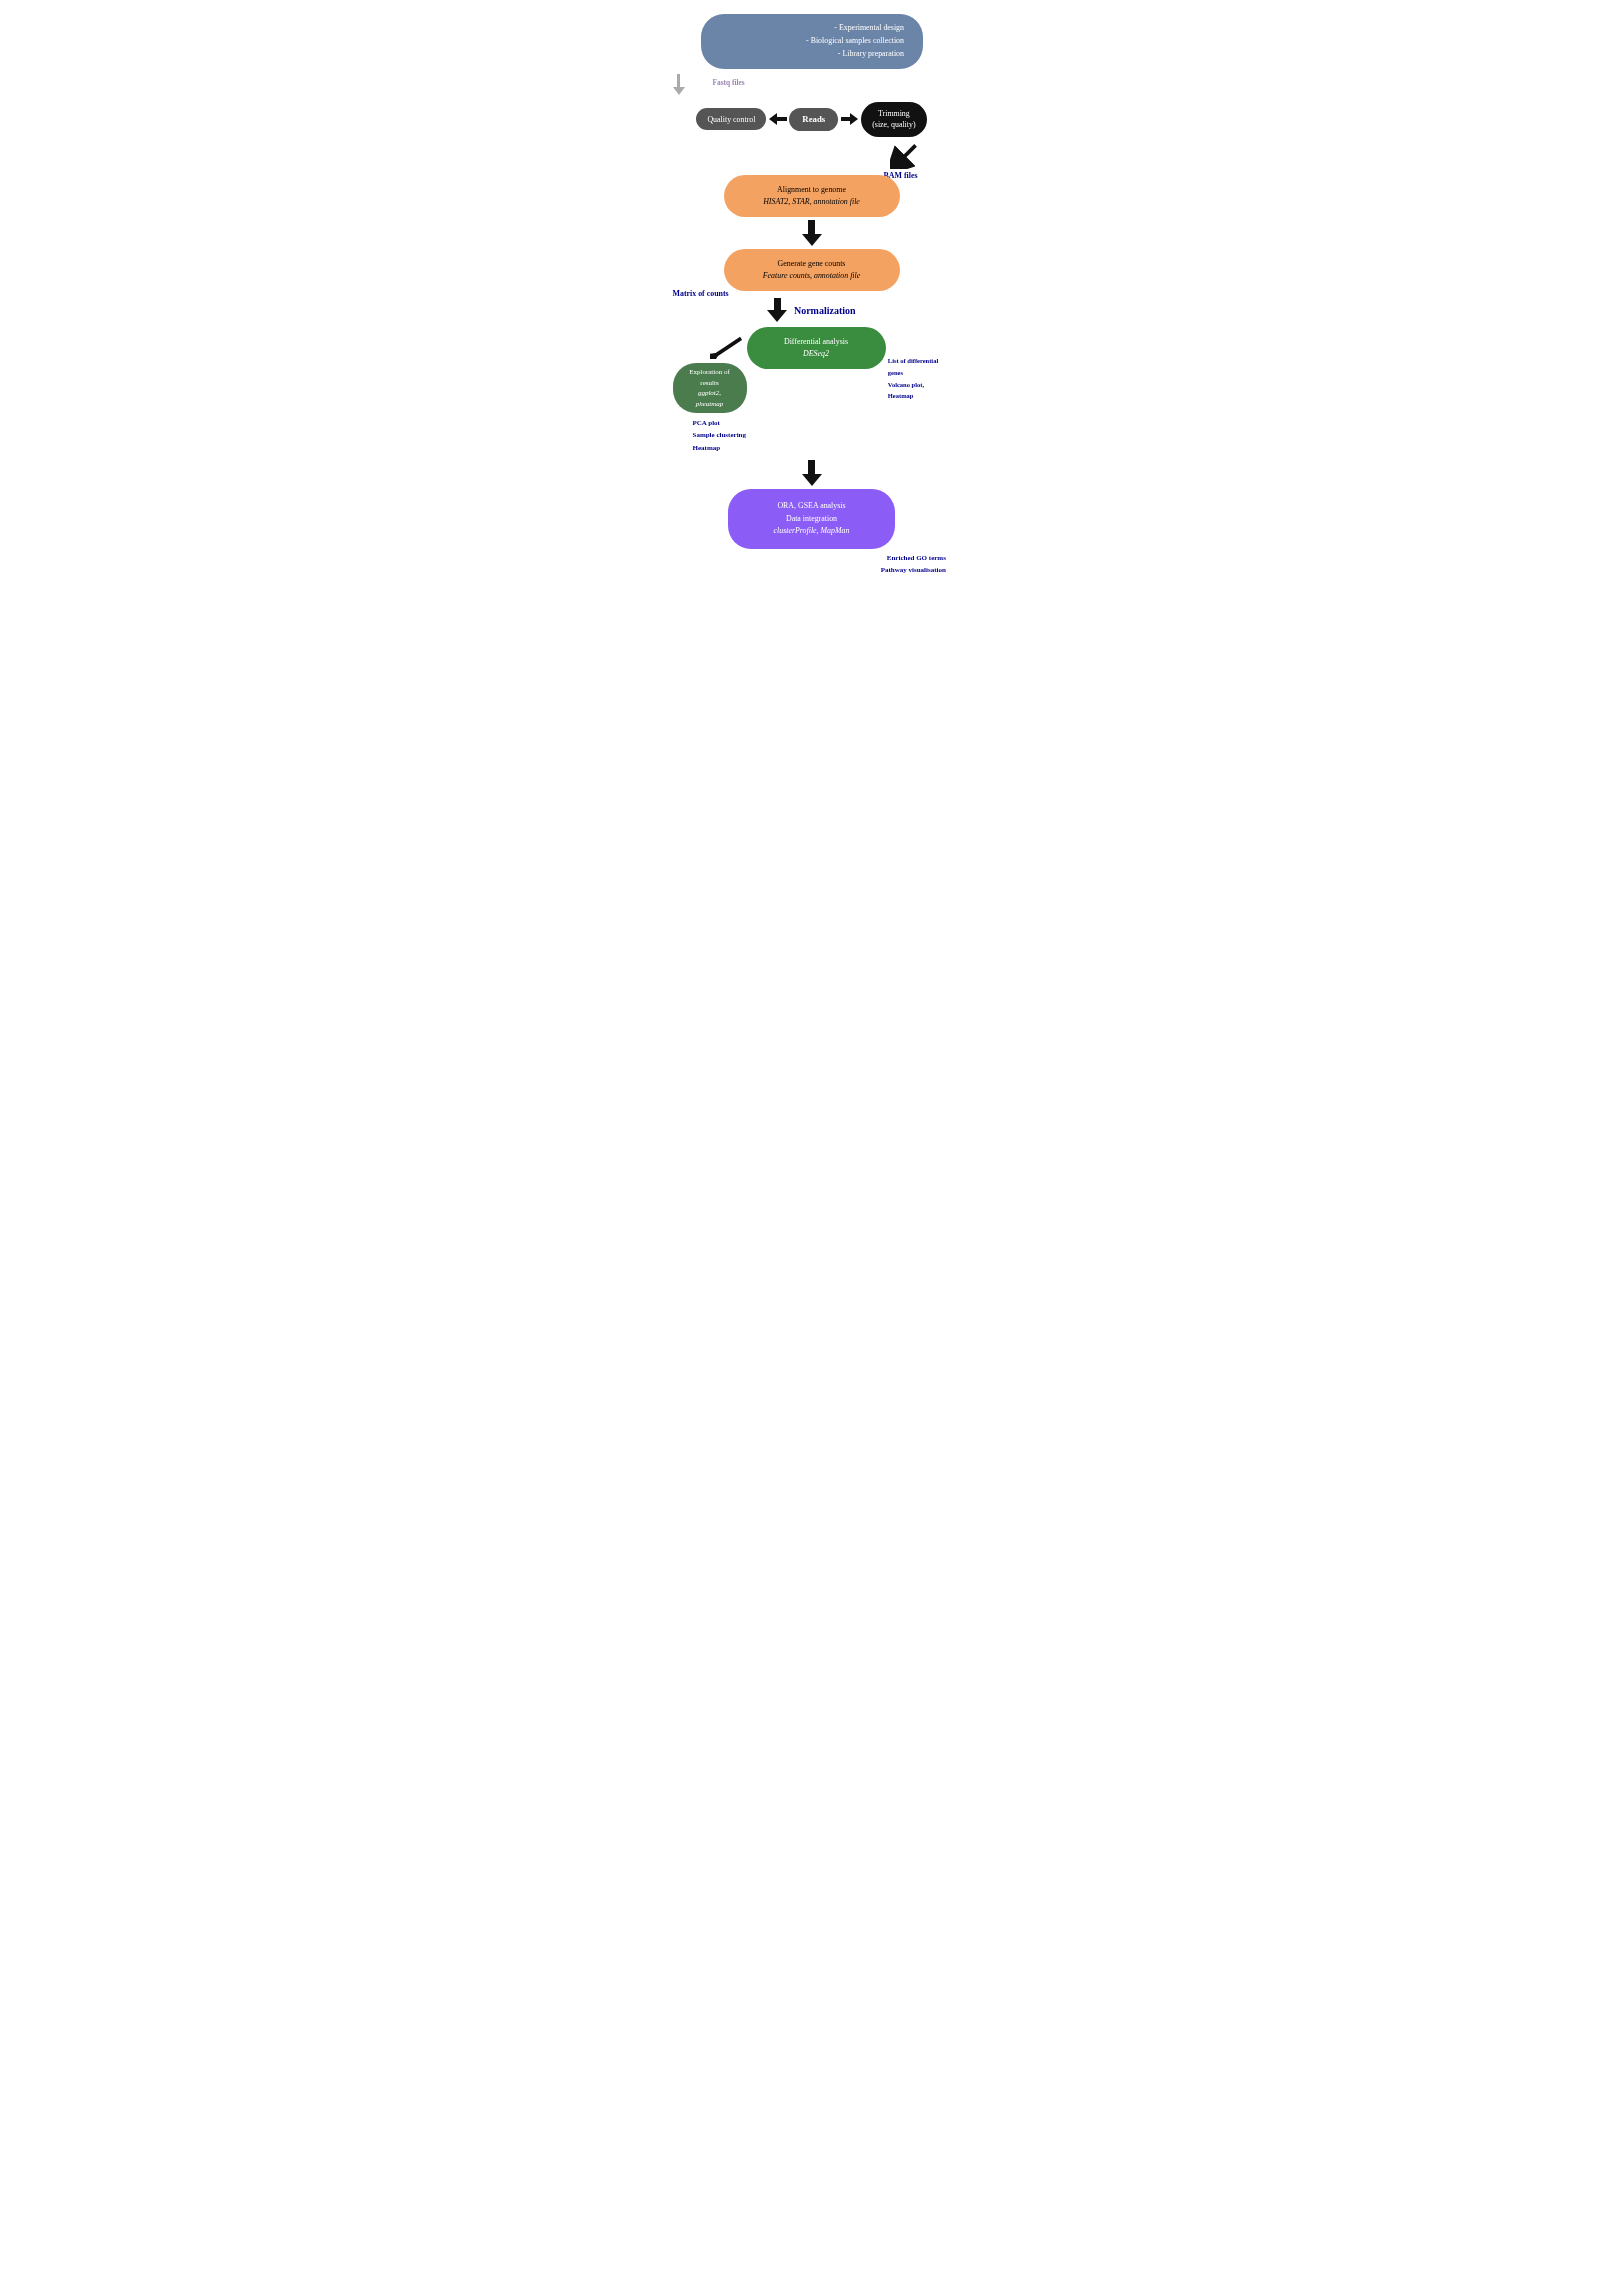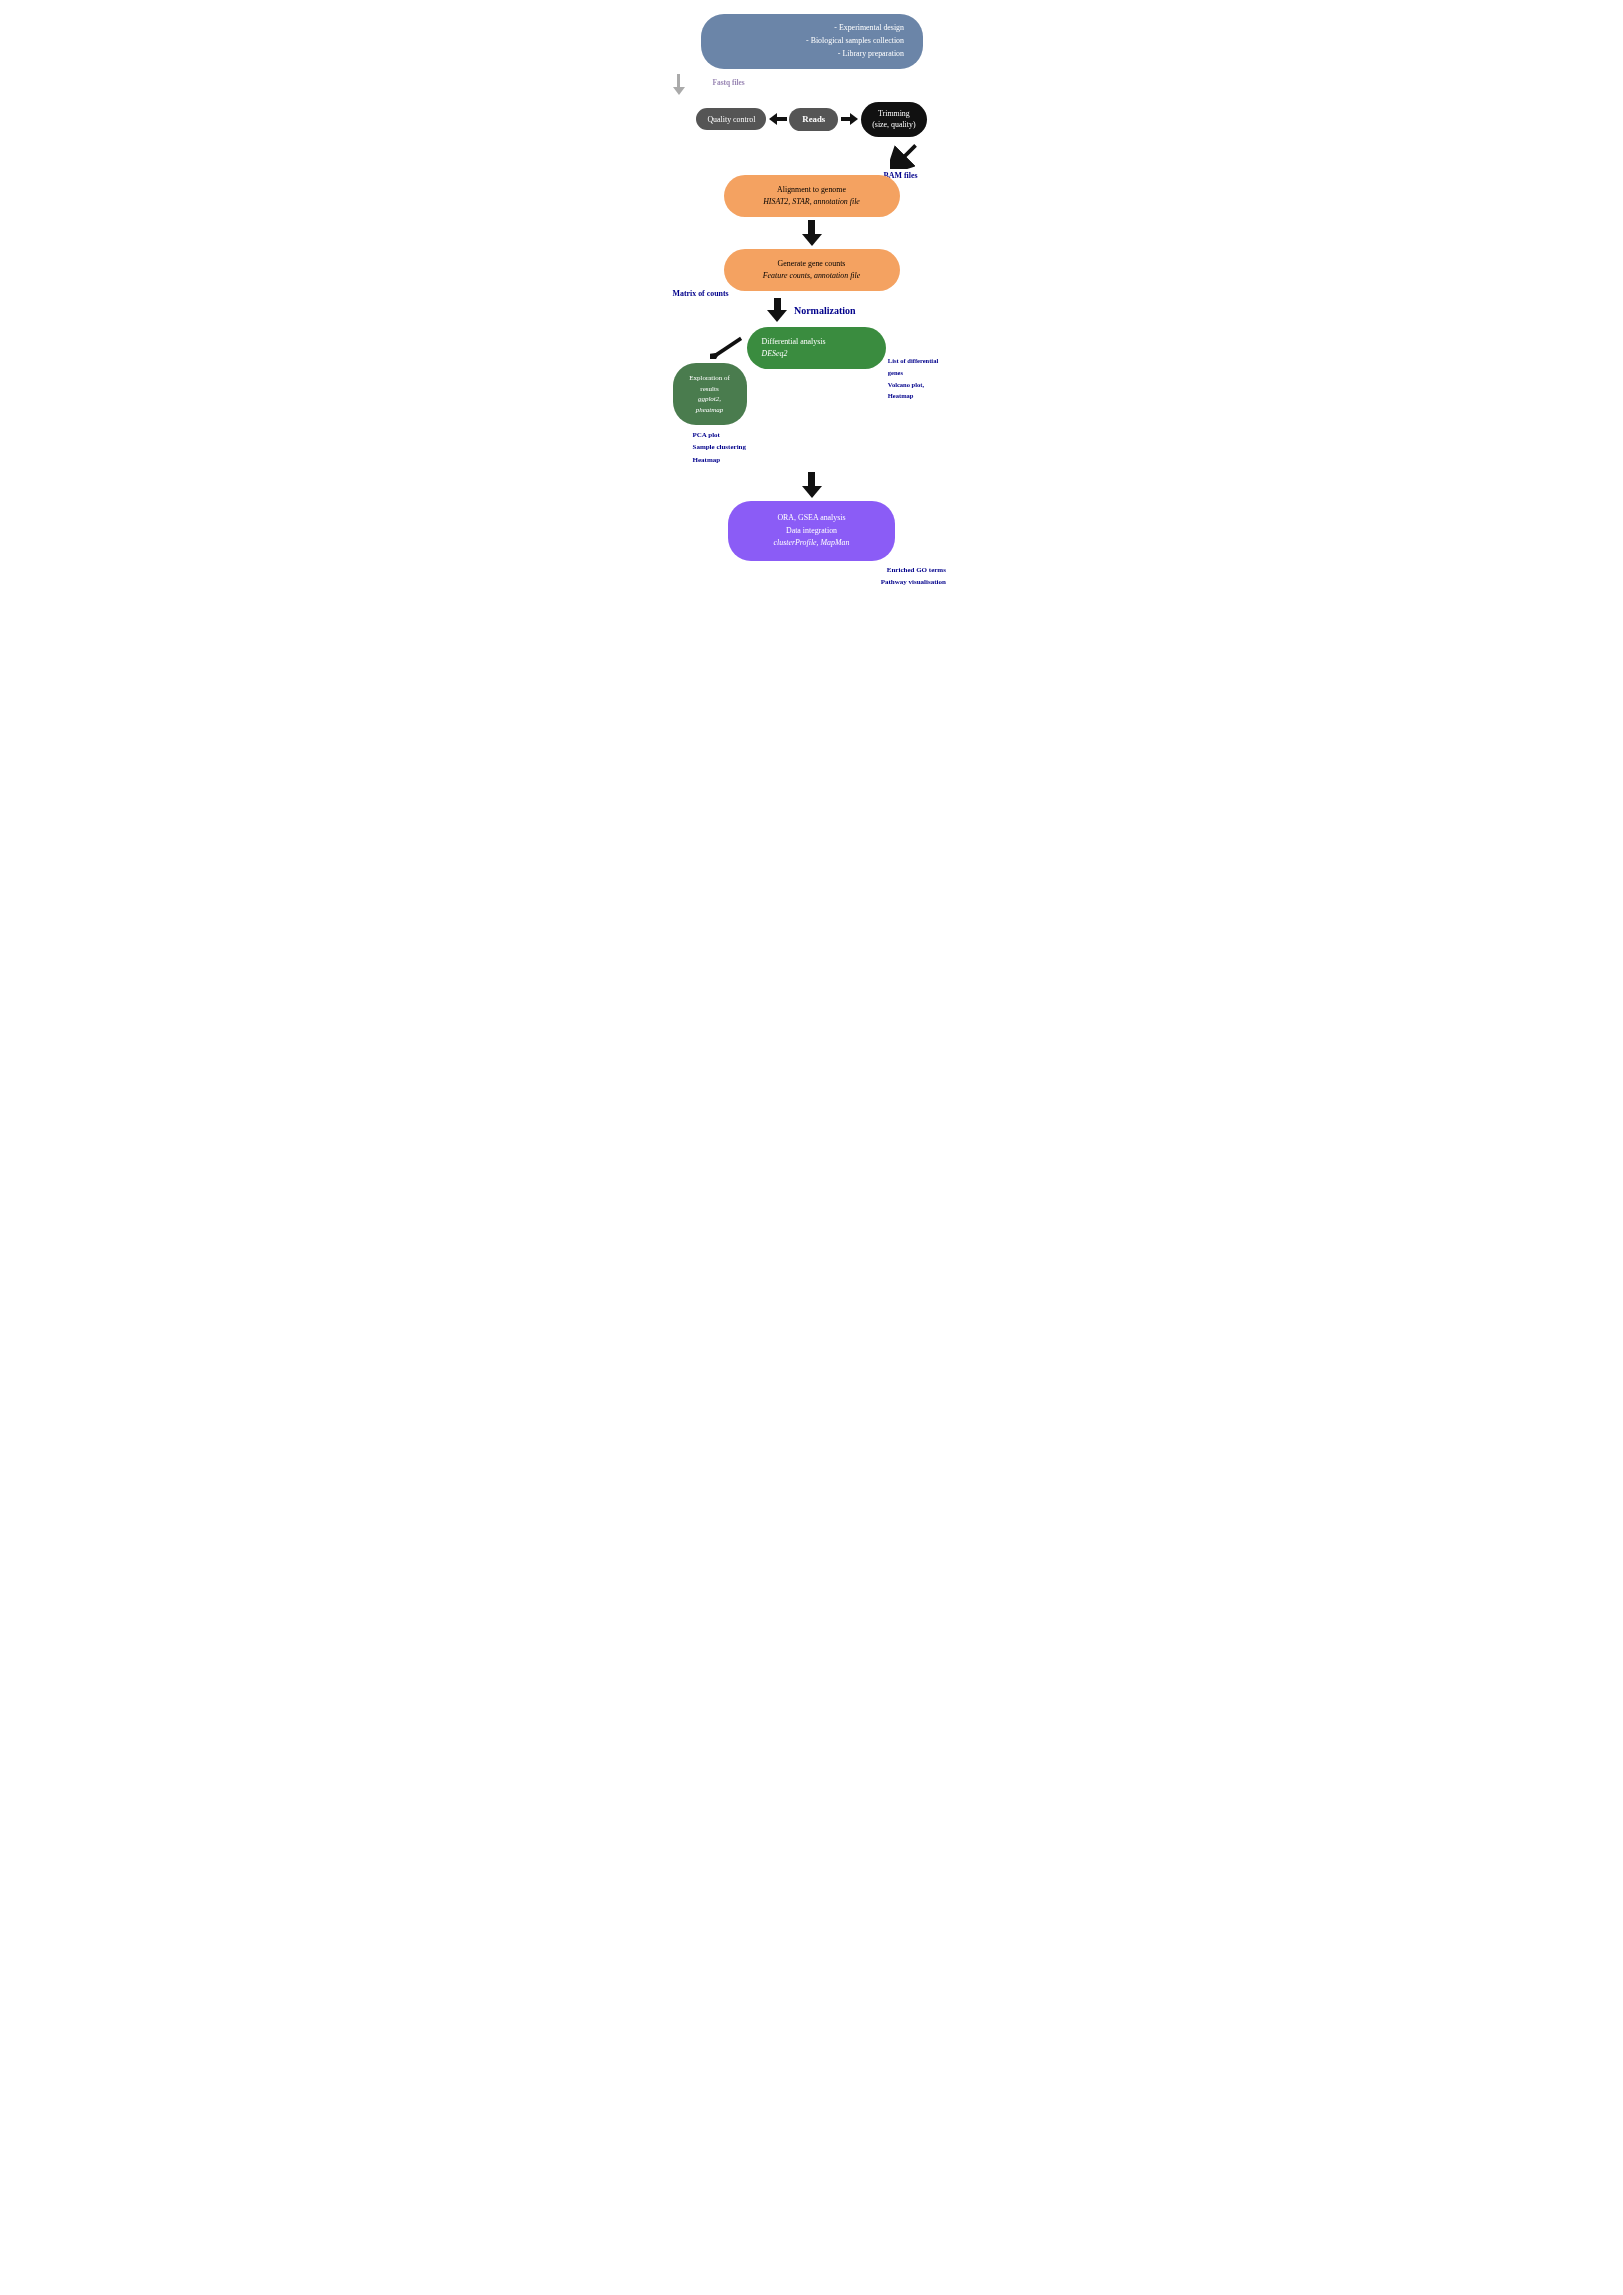--- a/index.html
+++ b/index.html
@@ -198,21 +198,21 @@
       flex-direction: column;
       align-items: flex-start;
       margin-top: 28px;
       min-width: 65px;
     }
 
     
     .green-dark-pill {
       background: #4a7c4e;
       border-radius: 23px;
-      padding: 10px 11px;
+      padding: 4px 11px;
       text-align: center;
       color: #fff;
       font-size: 7px;
       line-height: 1.5;
       width: 74px;
     }
     .green-dark-pill .italic { font-style: italic; }
 
     
     .pca-labels {
@@ -221,21 +221,21 @@
       font-size: 7px;
       line-height: 1.8;
       margin-left: 20px;
     }
 
     
     .green-pill {
       background: #3a8c3f;
       border-radius: 23px;
       padding: 9.3px 15px;
-      text-align: left;
+      text-align: center;
       color: #fff;
       font-size: 7.9px;
       line-height: 1.5;
       width: 139px;
     }
     .green-pill .italic { font-style: italic; }
 
     
     .diff-labels {
       color: #00008b;

